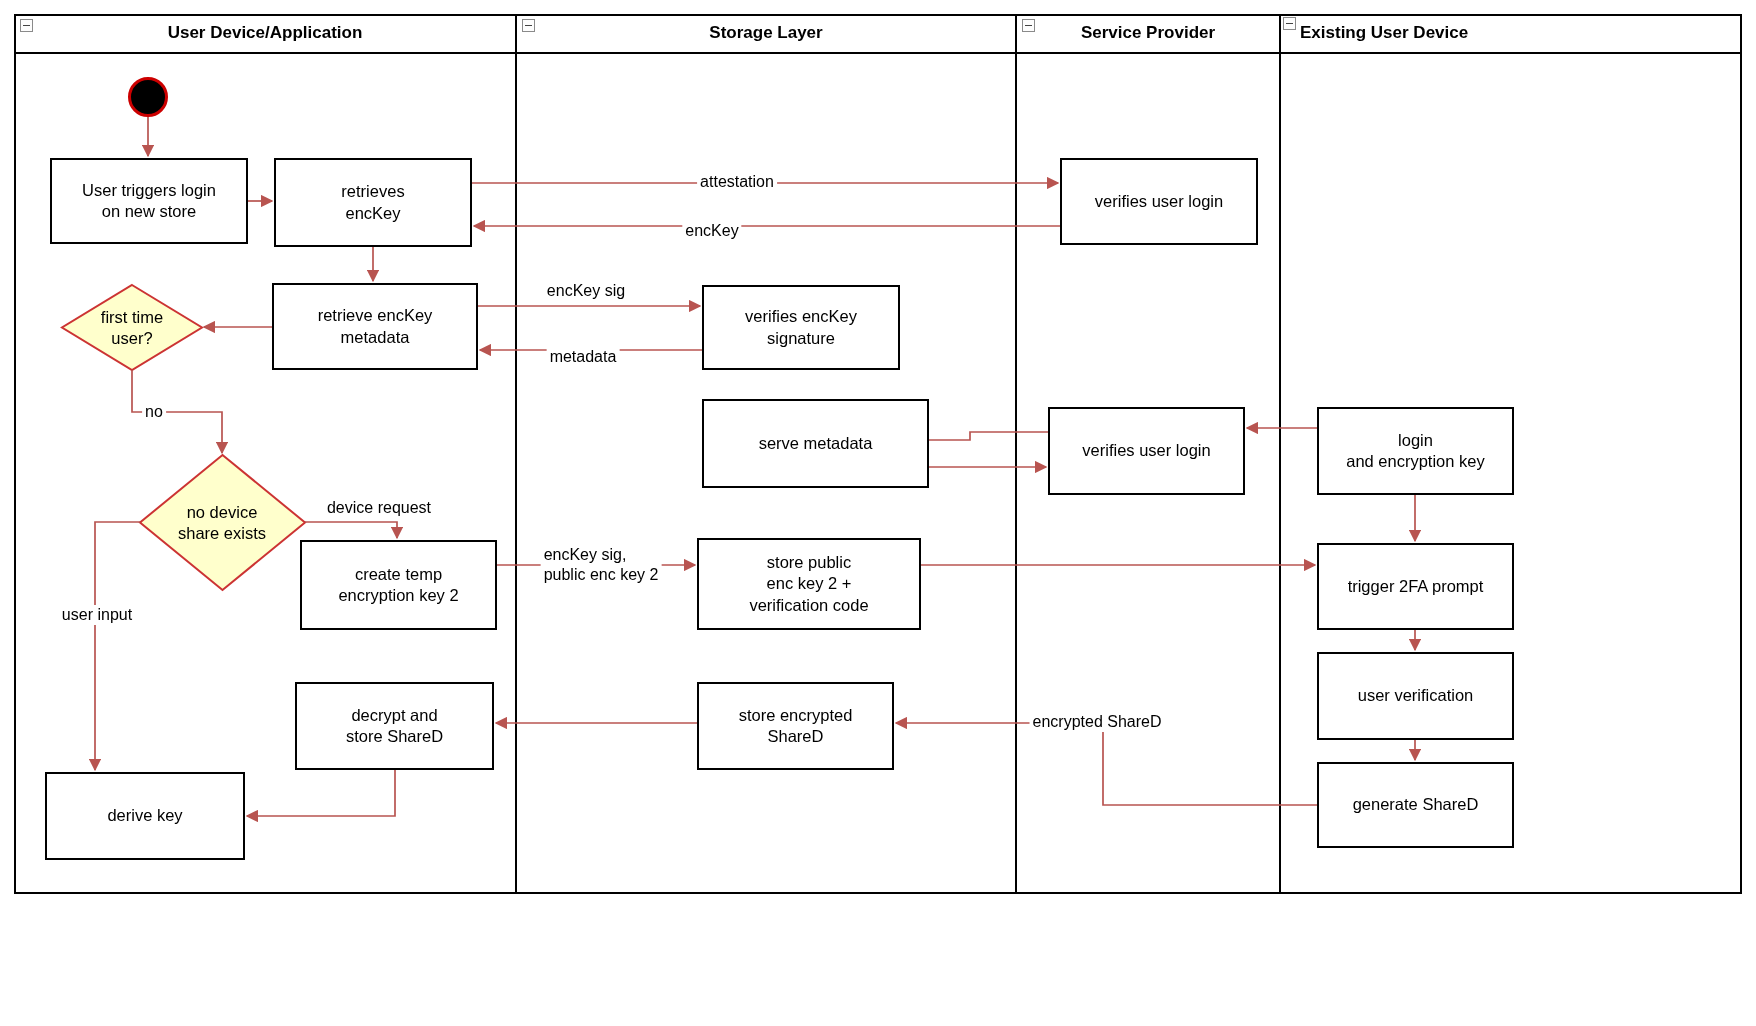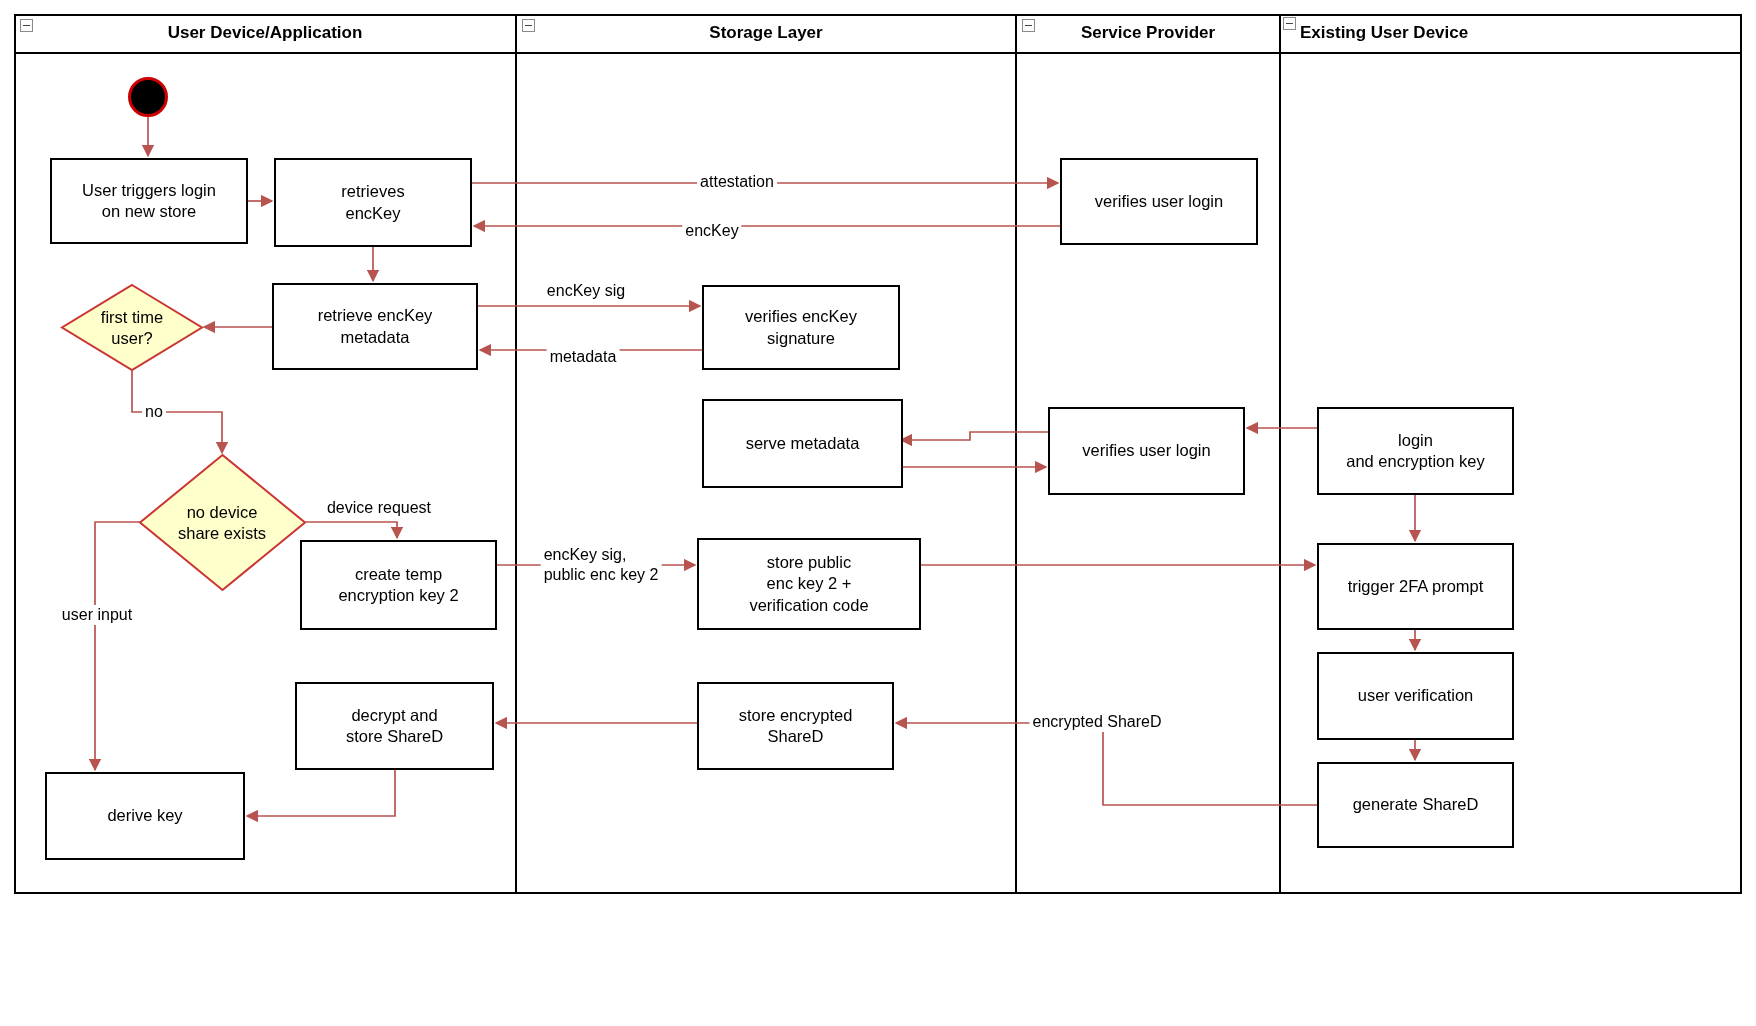--- a/index.html
+++ b/index.html
@@ -107,21 +107,21 @@
 
   <div class="node" style="left:50px;top:158px;width:198px;height:86px;">User triggers login
 on new store</div>
   <div class="node" style="left:274px;top:158px;width:198px;height:89px;">retrieves
 encKey</div>
   <div class="node" style="left:1060px;top:158px;width:198px;height:87px;">verifies user login</div>
   <div class="node" style="left:272px;top:283px;width:206px;height:87px;">retrieve encKey
 metadata</div>
   <div class="node" style="left:702px;top:285px;width:198px;height:85px;">verifies encKey
 signature</div>
-  <div class="node" style="left:702px;top:399px;width:201px;height:89px;">serve metadata</div>
+  <div class="node" style="left:702px;top:399px;width:227px;height:89px;">serve metadata</div>
   <div class="node" style="left:1048px;top:407px;width:197px;height:88px;">verifies user login</div>
   <div class="node" style="left:1317px;top:407px;width:197px;height:88px;">login
 and encryption key</div>
   <div class="node" style="left:300px;top:540px;width:197px;height:90px;">create temp
 encryption key 2</div>
   <div class="node" style="left:697px;top:538px;width:224px;height:92px;">store public
 enc key 2 +
 verification code</div>
   <div class="node" style="left:1317px;top:543px;width:197px;height:87px;">trigger 2FA prompt</div>
   <div class="node" style="left:1317px;top:652px;width:197px;height:88px;">user verification</div>

